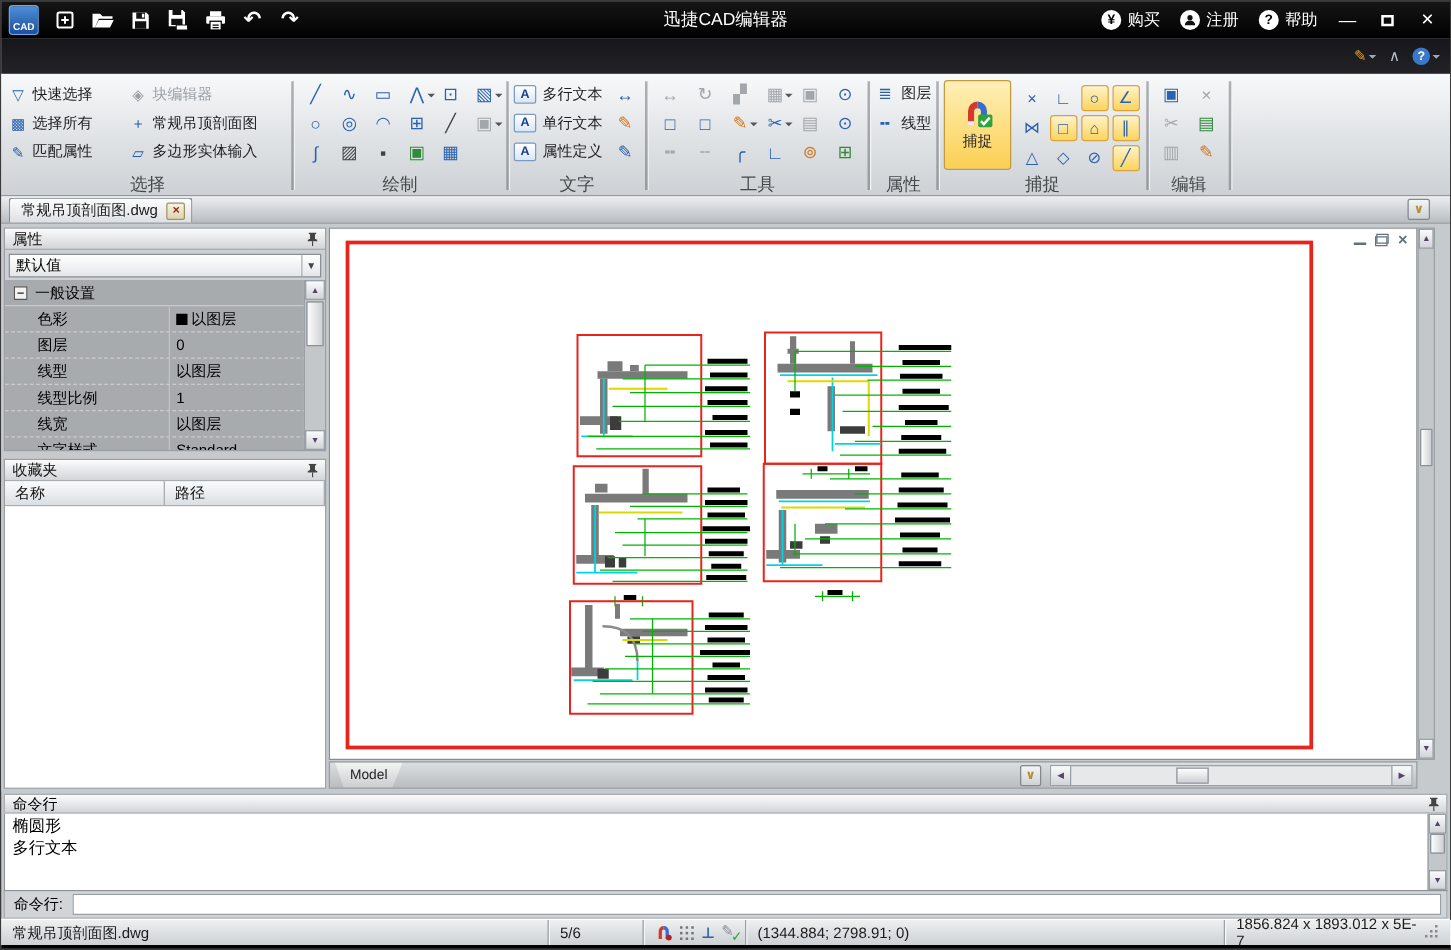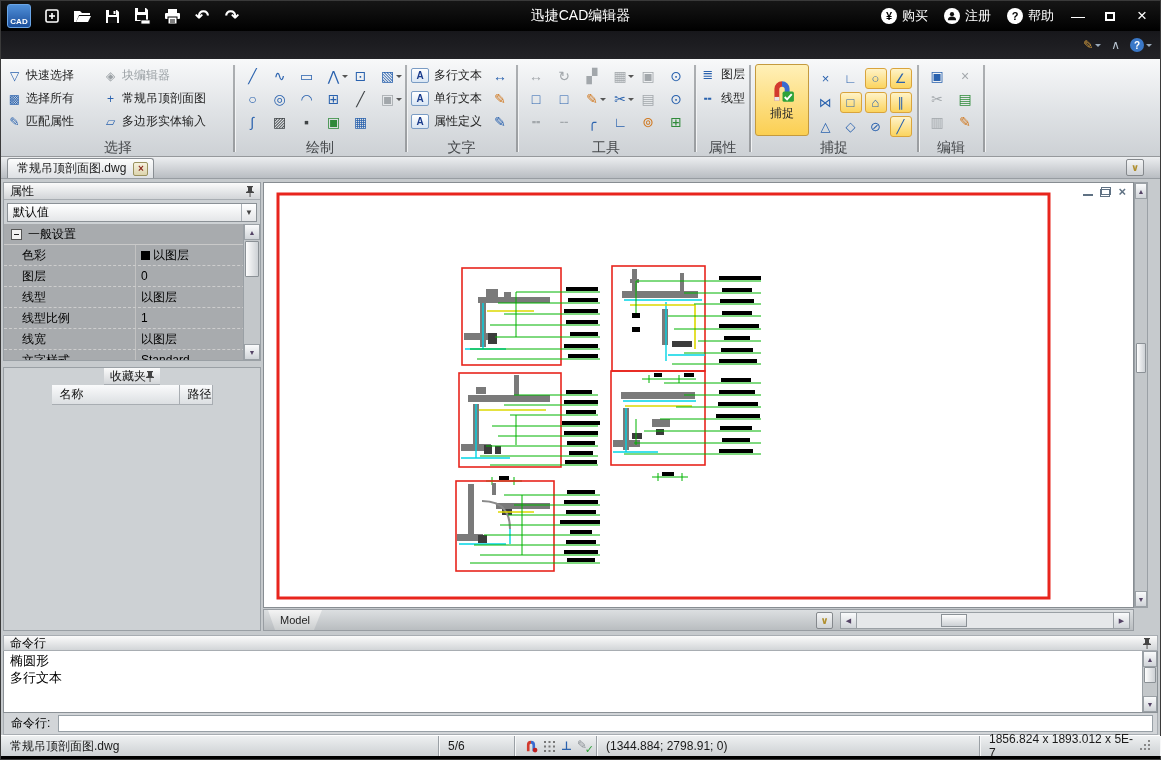--- a/index.html
+++ b/index.html
@@ -74,29 +74,29 @@
   .left-col { width:260px; flex:none; padding:3px 0 2px 2px; display:flex; flex-direction:column; gap:6px; }
   .panel { border:1px solid #9aa0a5; background:#cdd1d4; display:flex; flex-direction:column; }
   .panel-hd { height:17px; background:linear-gradient(#fbfbfb,#d2d5d8); border-bottom:1px solid #a8adb2; display:flex; align-items:center; justify-content:space-between; padding:0 6px; font-size:12px; color:#111; }
   .preset { height:19px; margin:3px 3px 2px 3px; background:linear-gradient(#ffffff,#e4e6e8); border:1px solid #8b9196; display:flex; align-items:center; justify-content:space-between; font-size:12px; padding-left:5px; }
   .preset .pv-caret { width:15px; height:100%; border-left:1px solid #aab0b5; display:flex; align-items:center; justify-content:center; font-size:8px; color:#444; }
   .prop-grid { height:136px; background:#a8abae; position:relative; overflow:hidden; font-size:12px; color:#000; }
   .psec { height:21px; display:flex; align-items:center; gap:6px; padding-left:7px; border-bottom:1px solid #c9c9c9; }
   .minus-box { width:11px; height:11px; background:#f2f2f2; border:1px solid #555; position:relative; }
   .minus-box::after { content:""; position:absolute; left:2px; right:2px; top:4px; height:1px; background:#222; }
   .prow { height:21px; display:flex; border-bottom:1px dashed #cdcdcd; }
-  .plabel { width:131px; padding-left:18px; display:flex; align-items:center; }
+  .plabel { width:131px; padding-left:26px; display:flex; align-items:center; }
   .pval { flex:1; border-left:1px solid #c2c2c2; padding-left:5px; display:flex; align-items:center; gap:3px; margin-right:17px; }
   .swatch { width:9px; height:9px; background:#000; display:none; }
   .swatch.on { display:inline-block; }
   .vsb { position:absolute; top:0; right:0; bottom:0; width:17px; background:#c3c7ca; border-left:1px solid #9aa0a5; }
   .sb-btn { height:16px; background:linear-gradient(#fafbfc,#d0d4d8); border:1px solid #9aa0a5; color:#546; font-size:7px; text-align:center; line-height:15px; }
   .sb-btn.bottom { position:absolute; bottom:0; left:0; right:0; }
   .sb-thumb { position:absolute; top:17px; left:1px; right:1px; height:36px; background:linear-gradient(90deg,#fdfdfd,#cdd1d5); border:1px solid #8b9196; border-radius:1px; }
-  .fav { flex:1; min-height:0;align-items:center; }
+  .fav { flex:1; min-height:0; }
   .fav-cols { height:20px; display:grid; grid-template-columns:128px 1fr; }
   .fav-col { background:linear-gradient(#fafbfc,#dcdfe2); border-right:1px solid #a8adb2; border-bottom:1px solid #a8adb2; font-size:12px; display:flex; align-items:center; padding-left:8px; color:#111; }
   .fav-body { flex:1; background:#fff; }
 
   
   .canvas-area { position:relative; flex:1; margin:3px 12px 2px 2px; }
   .viewport { position:absolute; left:0; top:0; right:14px; bottom:23px; background:#fff; border:1px solid #878d92; overflow:hidden; }
   .mdi { position:absolute; top:4px; right:7px; display:flex; align-items:center; gap:7px; color:#5f7183; z-index:3; }
   .mdi-min { width:10px; height:9px; position:relative; } .mdi-min::after { content:""; position:absolute; left:0; right:0; bottom:1px; height:2px; background:#5f7183; }
   .mdi-restore { width:11px; height:10px; position:relative; }

